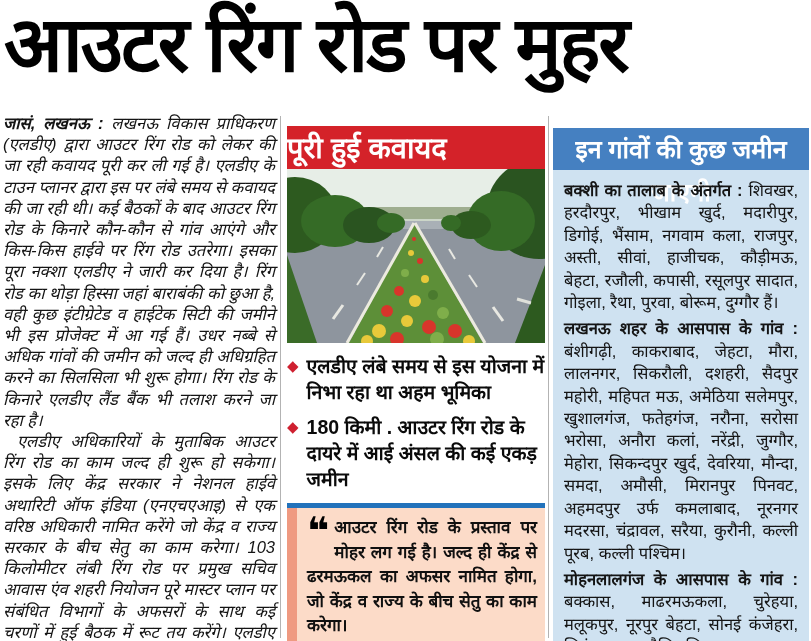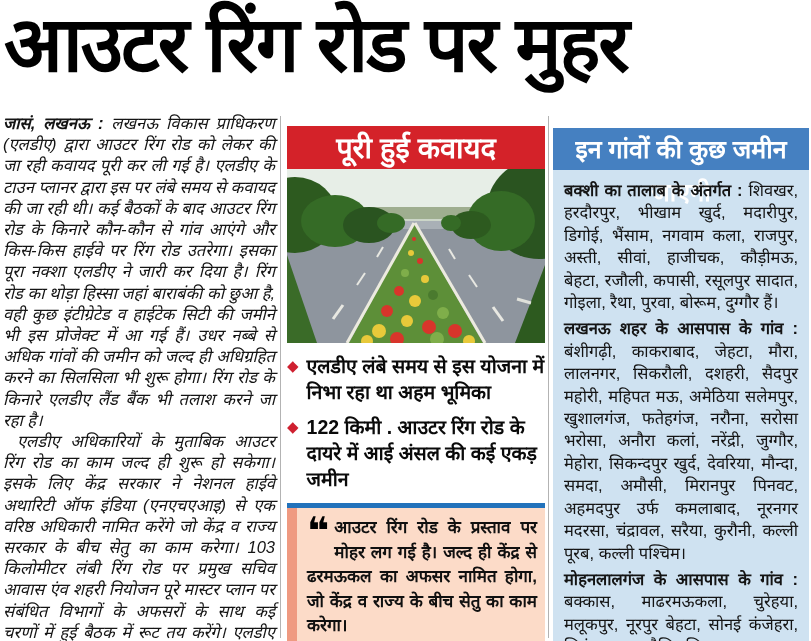--- a/index.html
+++ b/index.html
@@ -23,21 +23,21 @@
   .vrule.r2 { left:548px; }
 
   .bodytext { font-size:16.5px; line-height:21.2px; text-align:justify; }
   .bodytext p { margin:0;font-style:italic; }
   .bodytext p + p { text-indent:14px; }
   .lead-in { font-weight:bold; }
 
   
   .red-banner {
     margin-top:13px; height:43px; background:#d42229; color:#fff;
-    font-size:29px; font-weight:bold; text-align:center; line-height:44px;
+    font-size:29px; font-weight:bold; line-height:44px;
   }
   .photo { display:block; width:258px; height:174px; }
   .bullets { margin-top:10px; }
   .bullet-item { display:flex; gap:8px; margin-top:9px;
     font-size:19.5px; font-weight:bold; line-height:26px; color:#0a0a0a; }
   .bullet-item .diamond { color:#cf2030; font-size:15px; line-height:26px; flex:0 0 auto; }
   .quote-box { margin-top:11px; border-top:5px solid #2272bb; display:flex; }
   .quote-bar { flex:0 0 10px; background:#ef9a81; }
   .quote-body { flex:1; background:#fcdbc8; padding:8px 8px 9px 10px; }
   .quote-text { font-size:17px; font-weight:bold; line-height:24.5px; color:#101010; text-align:justify; }
@@ -125,21 +125,21 @@
       <line x1="230" y1="130" x2="244" y2="134" stroke="#dfe0da" stroke-width="3"></line>
     </svg>
 
     <div class="bullets">
       <div class="bullet-item">
         <span class="diamond">◆</span>
         <span>एलडीए लंबे समय से इस योजना में निभा रहा था अहम भूमिका</span>
       </div>
       <div class="bullet-item">
         <span class="diamond">◆</span>
-        <span>122 किमी . आउटर रिंग रोड के दायरे में आई अंसल की कई एकड़ जमीन</span>
+        <span>180 किमी . आउटर रिंग रोड के दायरे में आई अंसल की कई एकड़ जमीन</span>
       </div>
     </div>
 
     <div class="quote-box">
       <div class="quote-bar"></div>
       <div class="quote-body">
         <div class="quote-text"><span class="quote-mark">❝</span><span>आउटर रिंग रोड के प्रस्ताव पर मोहर लग गई है। जल्द ही केंद्र से ढरमऊकल का अफसर नामित होगा, जो केंद्र व राज्य के बीच सेतु का काम करेगा।</span></div>
         <div class="quote-attr">–जेएन रेड्डी, टाउन प्लानर</div>
       </div>
     </div>

